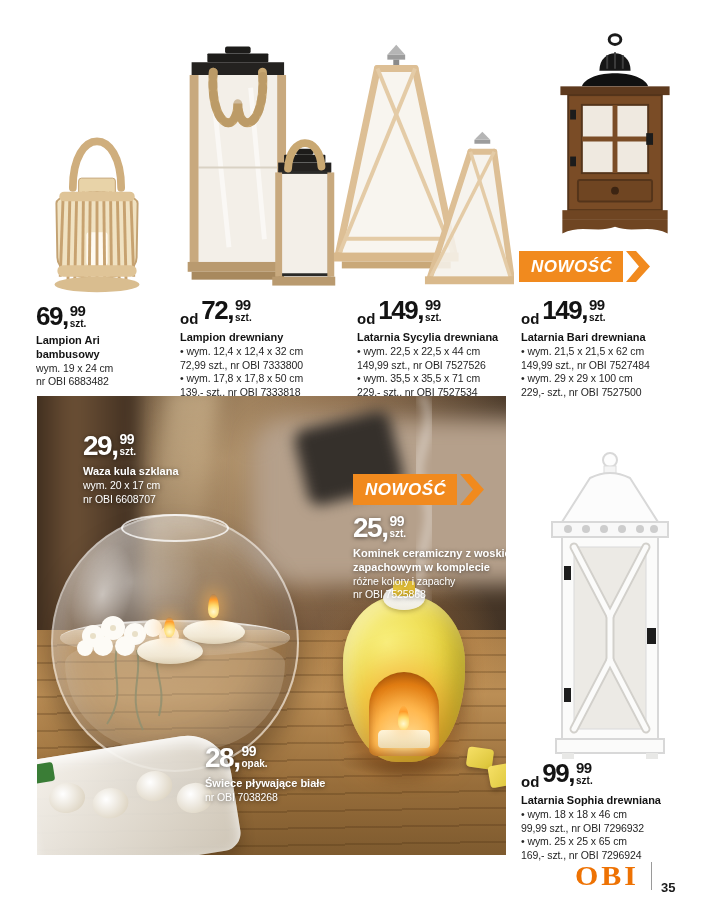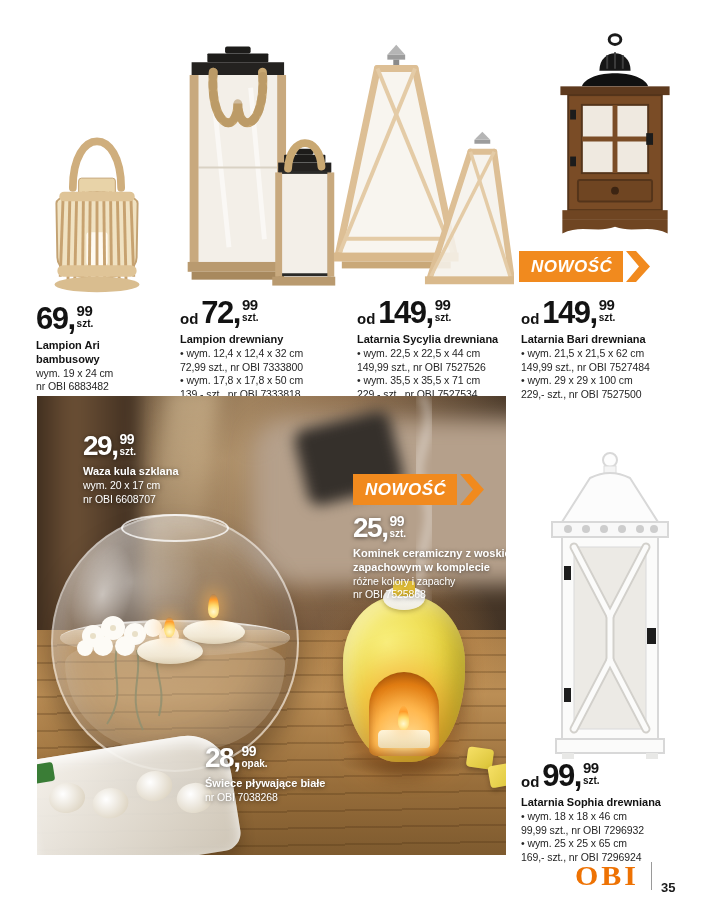--- a/index.html
+++ b/index.html
@@ -8,21 +8,21 @@
          font-family:"Liberation Sans", sans-serif; color:#1b1b1b; }
   .page { position:relative; width:706px; height:836px; background:#fff; }
 
   .fig { position:absolute; margin:0; }
   .fig svg { display:block; width:100%; height:100%; }
 
   
   .pinfo { position:absolute; }
   .price { display:flex; align-items:flex-start; line-height:1; color:#131313; }
   .price .od { font-size:15px; font-weight:bold; margin:14px 3px 0 0; }
-  .price .main { font-size:31px; font-weight:bold; letter-spacing:-1.5px; }
+  .price .main { font-size:26px; font-weight:bold; letter-spacing:-1.5px; }
   .price .supcol { display:flex; flex-direction:column; margin-left:2px; }
   .price .sup { font-size:15px; font-weight:bold; letter-spacing:-0.5px; }
   .price .unit { font-size:10px; font-weight:bold; margin-top:1px; }
   .pname { font-size:11px; font-weight:bold; line-height:1.25; margin-top:5px; color:#131313; }
   .pname.cont { margin-top:0; }
   .pdetail { font-size:10.5px; line-height:1.32; color:#262626; letter-spacing:-0.1px; }
   .pdetail:first-of-type { margin-top:3px; }
 
   
   .light, .light .price, .light .pname, .light .pdetail { color:#ffffff; }

